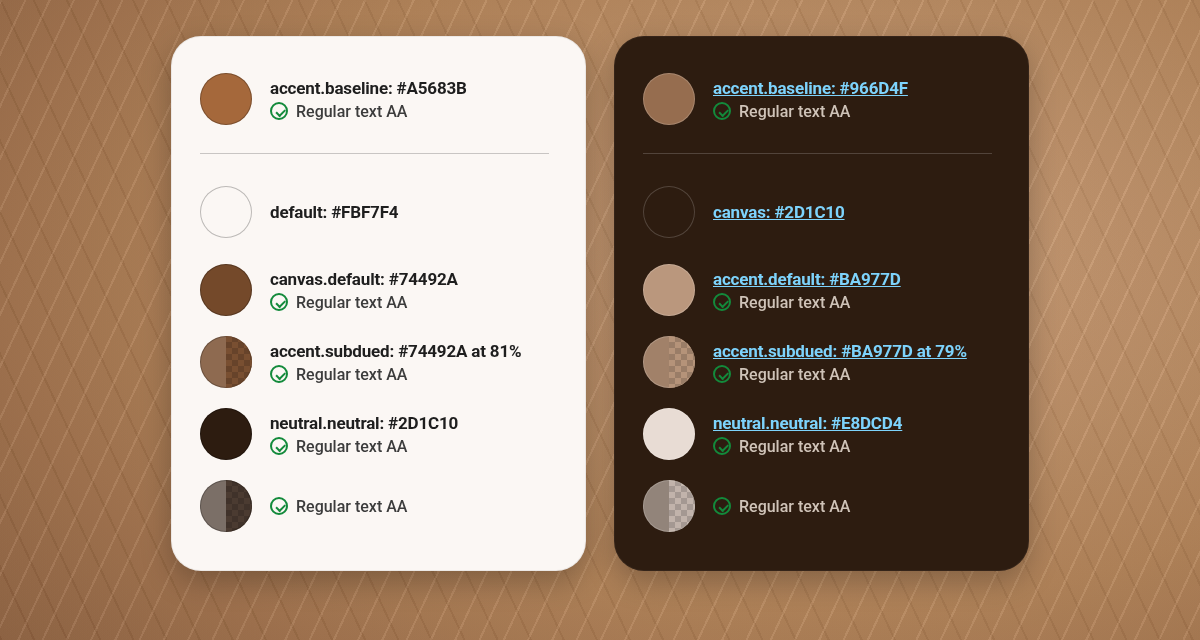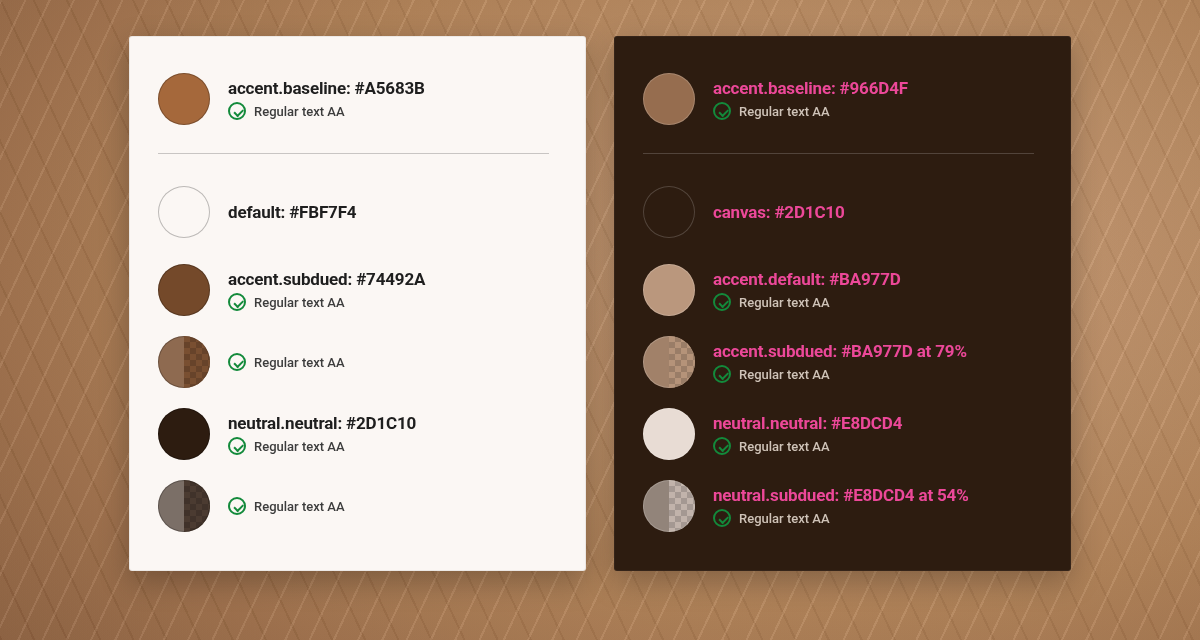--- a/index.html
+++ b/index.html
@@ -17,22 +17,22 @@
       radial-gradient(1200px 700px at 70% 40%, #CDA079 0%, #B48357 50%, #87593A 100%);
     filter: blur(0.3px);
   }
   .stage {
     position: absolute; inset: 0;
     display: flex; gap: 28px;
     align-items: flex-start; justify-content: center;
     padding: 36px 0 0 0;
   }
   .panel {
-    width: 457px;
-    border-radius: 3px;
+    width: 415px;
+    border-radius: 30px;
     padding: 26px 36px 28px 28px;
     box-shadow: 0 10px 30px rgba(0,0,0,0.25);
   }
   .panel.light { background: #FBF7F4; color: #1E1E1E; border: 1px solid rgba(0,0,0,0.06); }
   .panel.dark  { background: #2D1C10; color: #F1E8E0; border: 1px solid rgba(255,255,255,0.04); }
 
   .row { display: flex; align-items: center; gap: 18px; padding: 10px 0; }
   .row .info { display: flex; flex-direction: column; gap: 4px; }
 
   .swatch {
@@ -53,23 +53,23 @@
       linear-gradient(-45deg, rgba(0,0,0,0.15) 25%, transparent 25%),
       linear-gradient(45deg, transparent 75%, rgba(0,0,0,0.15) 75%),
       linear-gradient(-45deg, transparent 75%, rgba(0,0,0,0.15) 75%);
     background-size: 12px 12px;
     background-position: 0 0, 0 6px, 6px -6px, -6px 0;
   }
 
   .name {
     font-size: 17px; font-weight: 700; letter-spacing: -0.01em;
   }
-  .panel.dark .name { color: #ec4899; }
-
-  .pass { display: flex; align-items: center; gap: 8px; font-size: 13px; font-weight: 500; color: #3C3C3C; }
+  .panel.dark .name { color: #7dd3fc; text-decoration: underline; }
+
+  .pass { display: flex; align-items: center; gap: 8px; font-size: 16px; font-weight: 500; color: #3C3C3C; }
   .panel.dark .pass { color: #CFC3B8; }
 
   .pass .tick {
     width: 18px; height: 18px; flex: 0 0 18px;
     border: 2px solid #138A3B; border-radius: 50%;
     position: relative;
   }
   .pass .tick::after {
     content: ""; position: absolute;
     left: 3.5px; top: 4.5px;
@@ -114,33 +114,34 @@
       <div class="info">
         <div class="name">default: #FBF7F4</div>
       </div>
     </div>
 
     <div class="gap"></div>
 
     <div class="row">
       <div class="swatch" style="background:#74492A"></div>
       <div class="info">
-        <div class="name">accent.subdued: #74492A</div>
+        <div class="name">canvas.default: #74492A</div>
         <div class="pass">
           <span class="tick"></span>
           <span>Regular text AA</span>
         </div>
       </div>
     </div>
 
     <div class="row">
       <div class="swatch" style="background:rgb(142,106,80)">
         <div class="half checker" style="background-color: rgba(116,73,42,0.81)"></div>
       </div>
       <div class="info">
+        <div class="name">accent.subdued: #74492A at 81%</div>
         <div class="pass">
           <span class="tick"></span>
           <span>Regular text AA</span>
         </div>
       </div>
     </div>
 
     <div class="row">
       <div class="swatch" style="background:#2D1C10"></div>
       <div class="info">
@@ -223,21 +224,20 @@
           <span>Regular text AA</span>
         </div>
       </div>
     </div>
 
     <div class="row">
       <div class="swatch" style="background:rgb(146,132,122)">
         <div class="half checker" style="background-color: rgba(232,220,212,0.54)"></div>
       </div>
       <div class="info">
-        <div class="name">neutral.subdued: #E8DCD4 at 54%</div>
         <div class="pass">
           <span class="tick"></span>
           <span>Regular text AA</span>
         </div>
       </div>
     </div>
 
   </div>
 
 </div>

